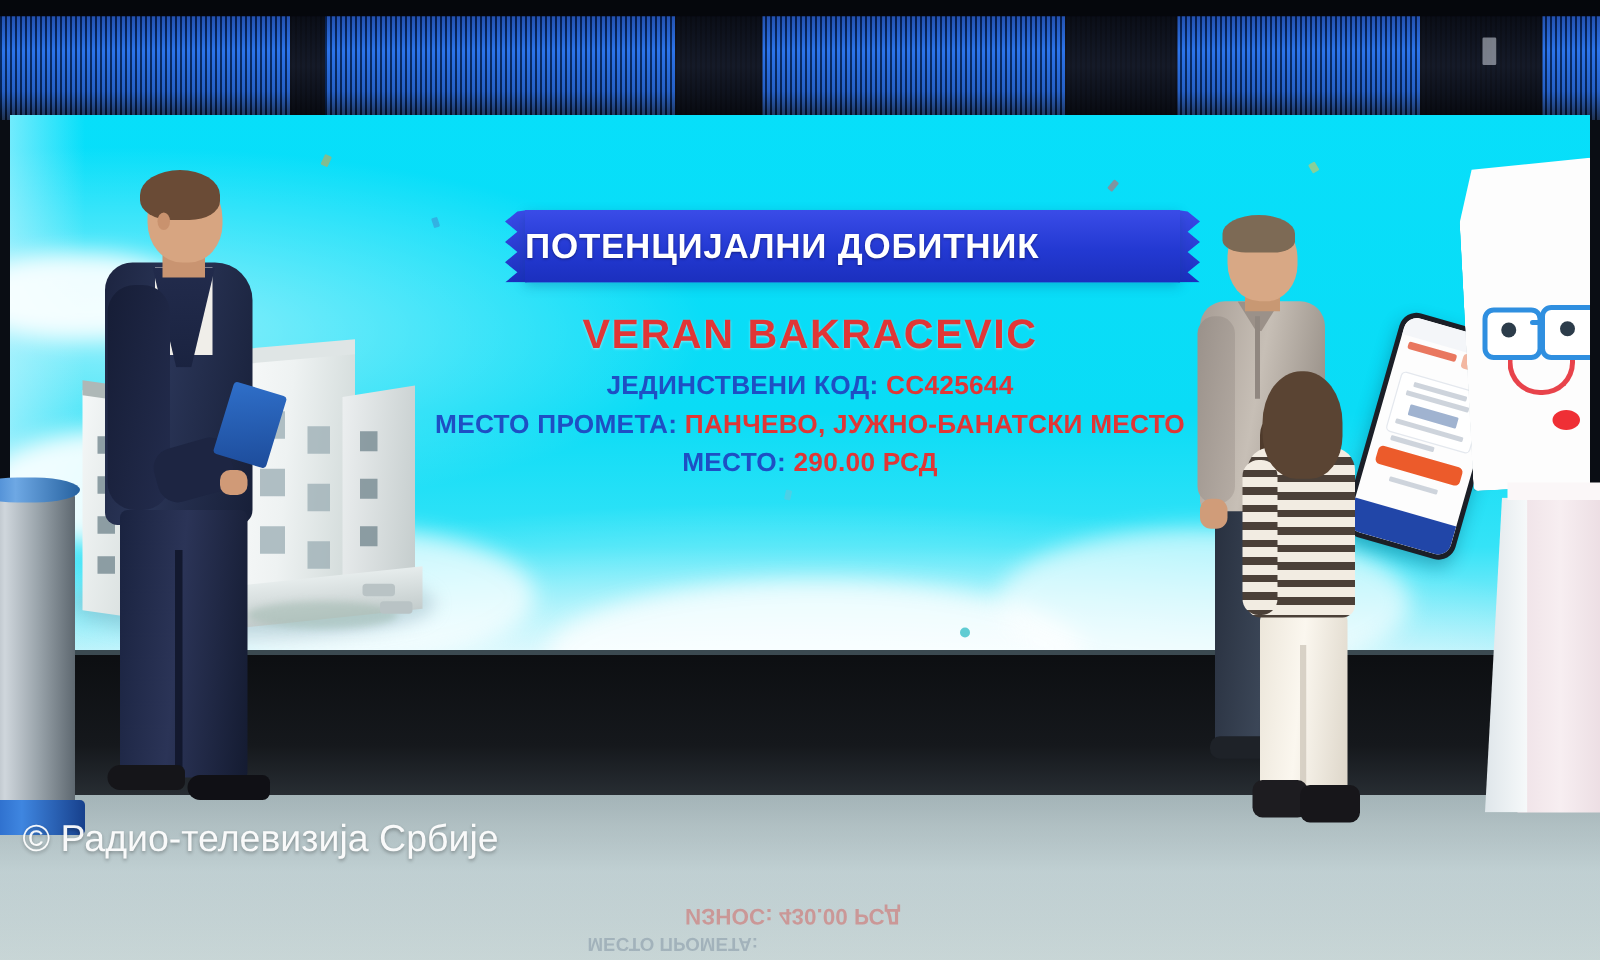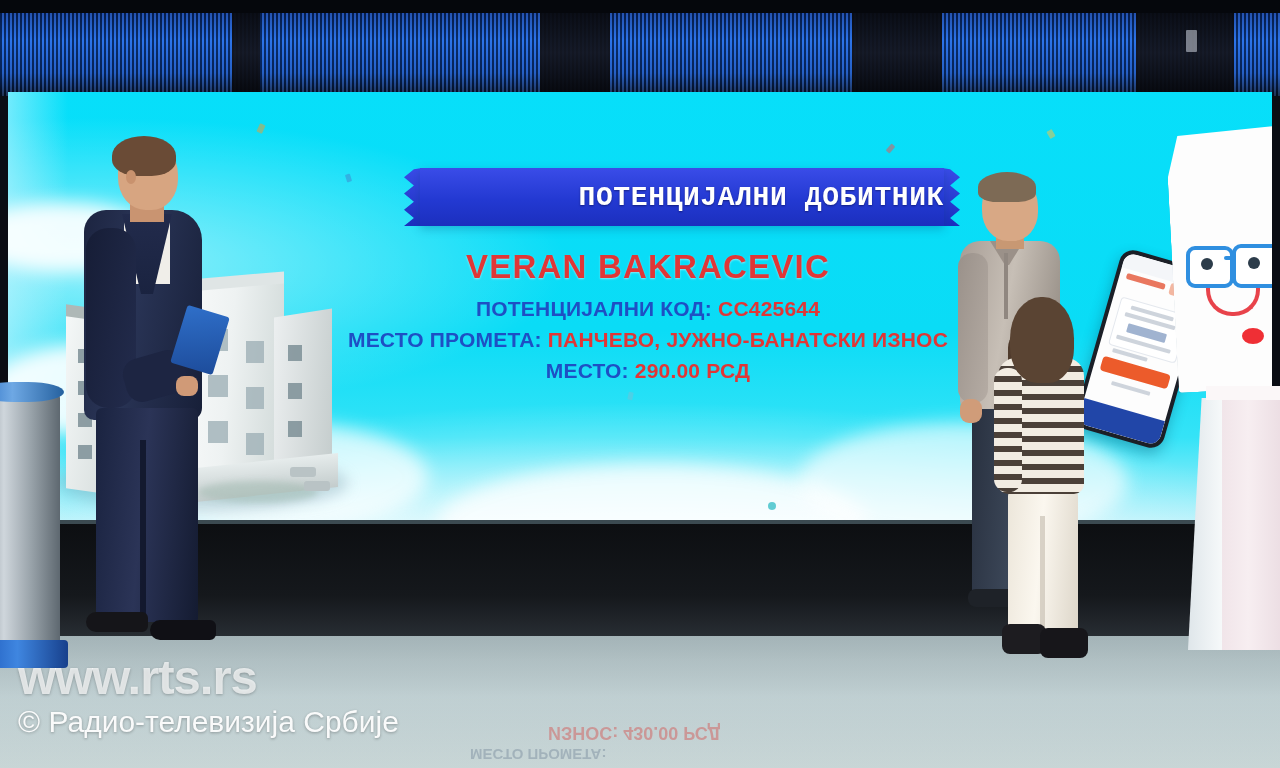--- a/index.html
+++ b/index.html
@@ -47,23 +47,22 @@
   .bld .winl{position:absolute;background:#9fb0b6;opacity:.8;}
   .bld .base{position:absolute;left:100px;top:196px;width:190px;height:34px;background:linear-gradient(180deg,#e6ecec,#c3cccc);transform:skewY(-6deg);}
   .bld .car{position:absolute;width:26px;height:10px;border-radius:3px;background:#b9c3c5;}
   .bld .grass{position:absolute;left:150px;top:214px;width:120px;height:22px;border-radius:50%;background:rgba(160,185,175,.5);filter:blur(3px);}
 
   
   .ribbon-wrap{position:absolute;left:404px;top:168px;width:556px;height:58px;}
   .ribbon{
     position:absolute;left:16px;top:0;width:524px;height:58px;
     background:linear-gradient(180deg,#3a4ce8 0%,#2339d2 55%,#1b2fbe 100%);
-    display:flex;align-items:center;justify-content:flex-end;
+    display:flex;align-items:center;justify-content:flex-start;
     box-shadow:0 3px 9px rgba(0,60,120,.28);
-    font-family:Liberation Mono, monospace;
   }
   .ribbon-notch{
     position:absolute;top:0;width:18px;height:58px;
     background:linear-gradient(180deg,#3a4ce8,#1b2fbe);
   }
   .nl{left:0;  clip-path:polygon(100% 0,100% 100%,0 100%,55% 86%,0 72%,55% 58%,0 44%,55% 30%,0 16%,55% 2%);}
   .nr{right:0; clip-path:polygon(0 0,0 100%,100% 100%,45% 86%,100% 72%,45% 58%,100% 44%,45% 30%,100% 16%,45% 2%);}
   .ribbon-title{
     color:#ffffff;font-weight:bold;font-size:28px;letter-spacing:.6px;
     text-shadow:0 1px 2px rgba(0,0,40,.45);white-space:nowrap;
@@ -260,27 +259,27 @@
       <div class="ribbon-notch nr"></div>
       <div class="ribbon">
         <span class="ribbon-title">ПОТЕНЦИЈАЛНИ ДОБИТНИК</span>
       </div>
     </div>
 
     <div class="info" style="top:156px;">
       <div class="winner-name">VERAN BAKRACEVIC</div>
 
       <div class="info-line">
-        <span>ПОТЕНЦИЈАЛНИ КОД:</span>
+        <span>ЈЕДИНСТВЕНИ КОД:</span>
         <span class="v">CC425644</span>
       </div>
 
       <div class="info-line">
         <span>МЕСТО ПРОМЕТА:</span>
-        <span class="v">ПАНЧЕВО, ЈУЖНО-БАНАТСКИ ИЗНОС</span>
+        <span class="v">ПАНЧЕВО, ЈУЖНО-БАНАТСКИ МЕСТО</span>
       </div>
 
       <div class="info-line">
         <span>МЕСТО:</span>
         <span class="v">290.00 РСД</span>
       </div>
     </div>
 
     <div class="phone" style="left:1088px;top:164px;">
       <div class="scr">
@@ -372,17 +371,16 @@
     <div class="boot1"></div>
     <div class="boot2"></div>
     <div class="hairback"></div>
     <div class="sweater"></div>
     <div class="arm"></div>
     <div class="head"></div>
     <div class="hair"></div>
   </div>
 
   <div class="wm">
-    <div class="url">www.rts.rs</div>
     <div class="org">© Радио-телевизија Србије</div>
   </div>
 
 </div>
 
 </body></html>

